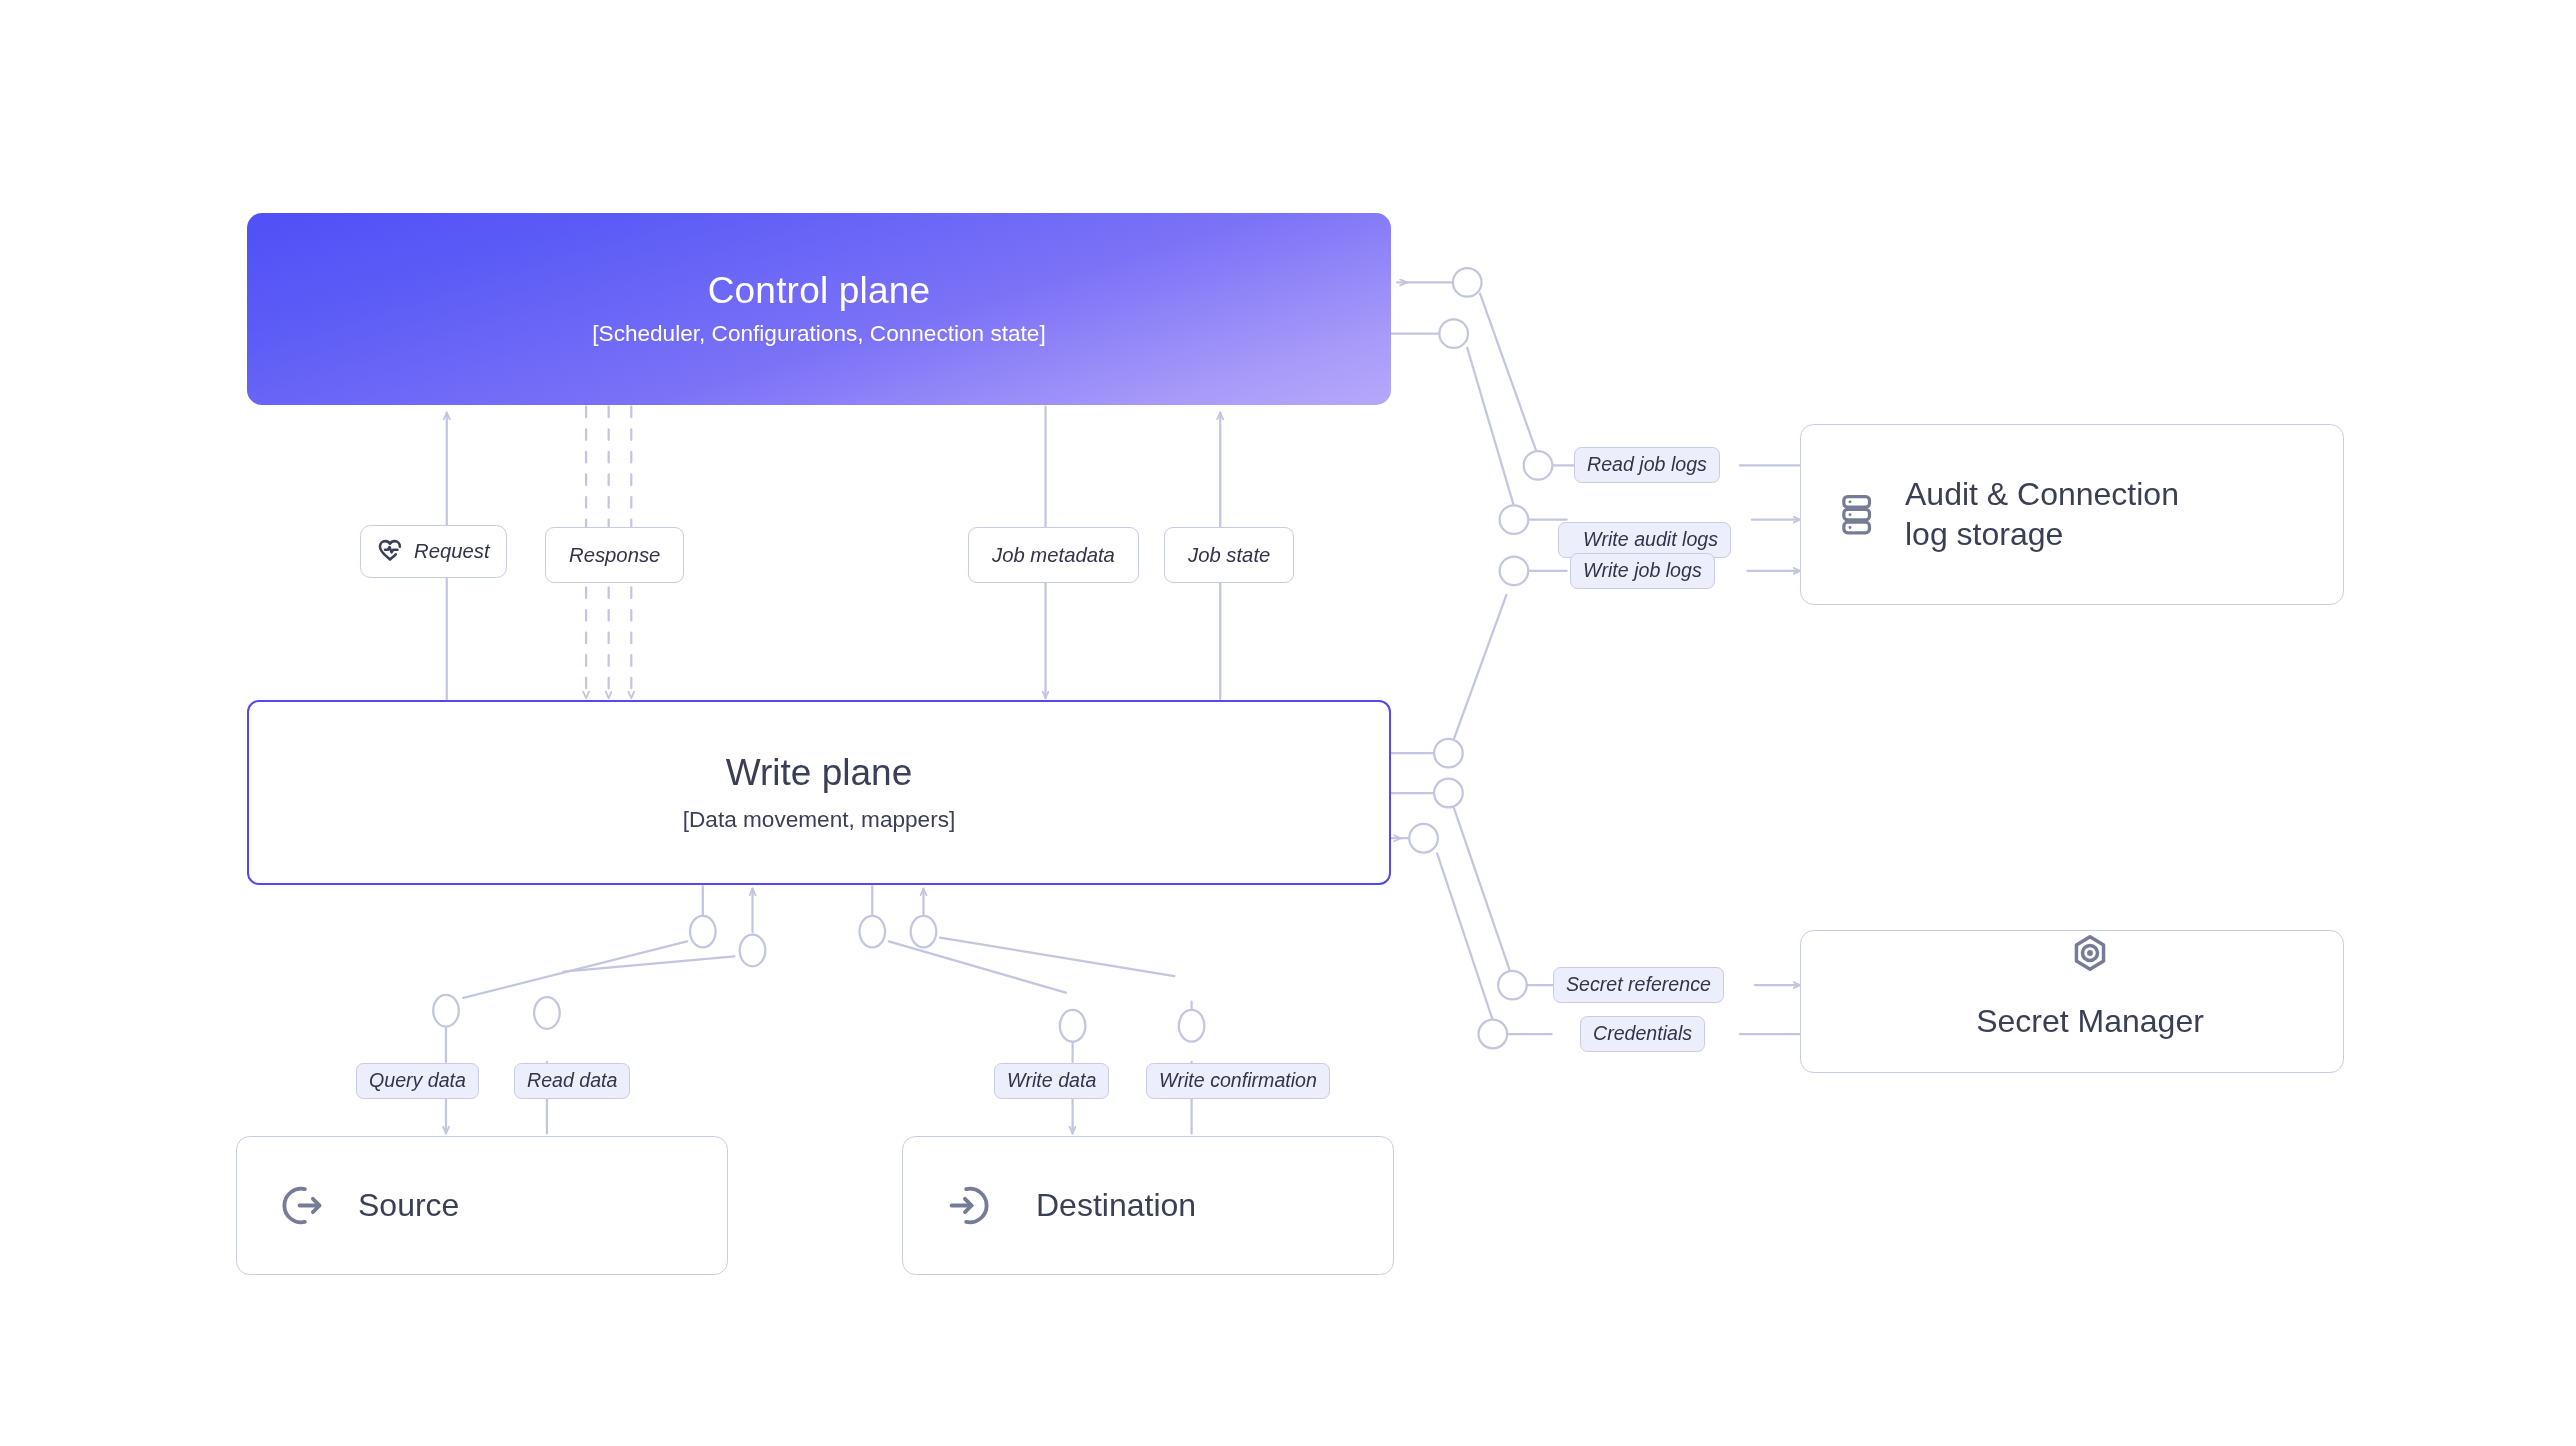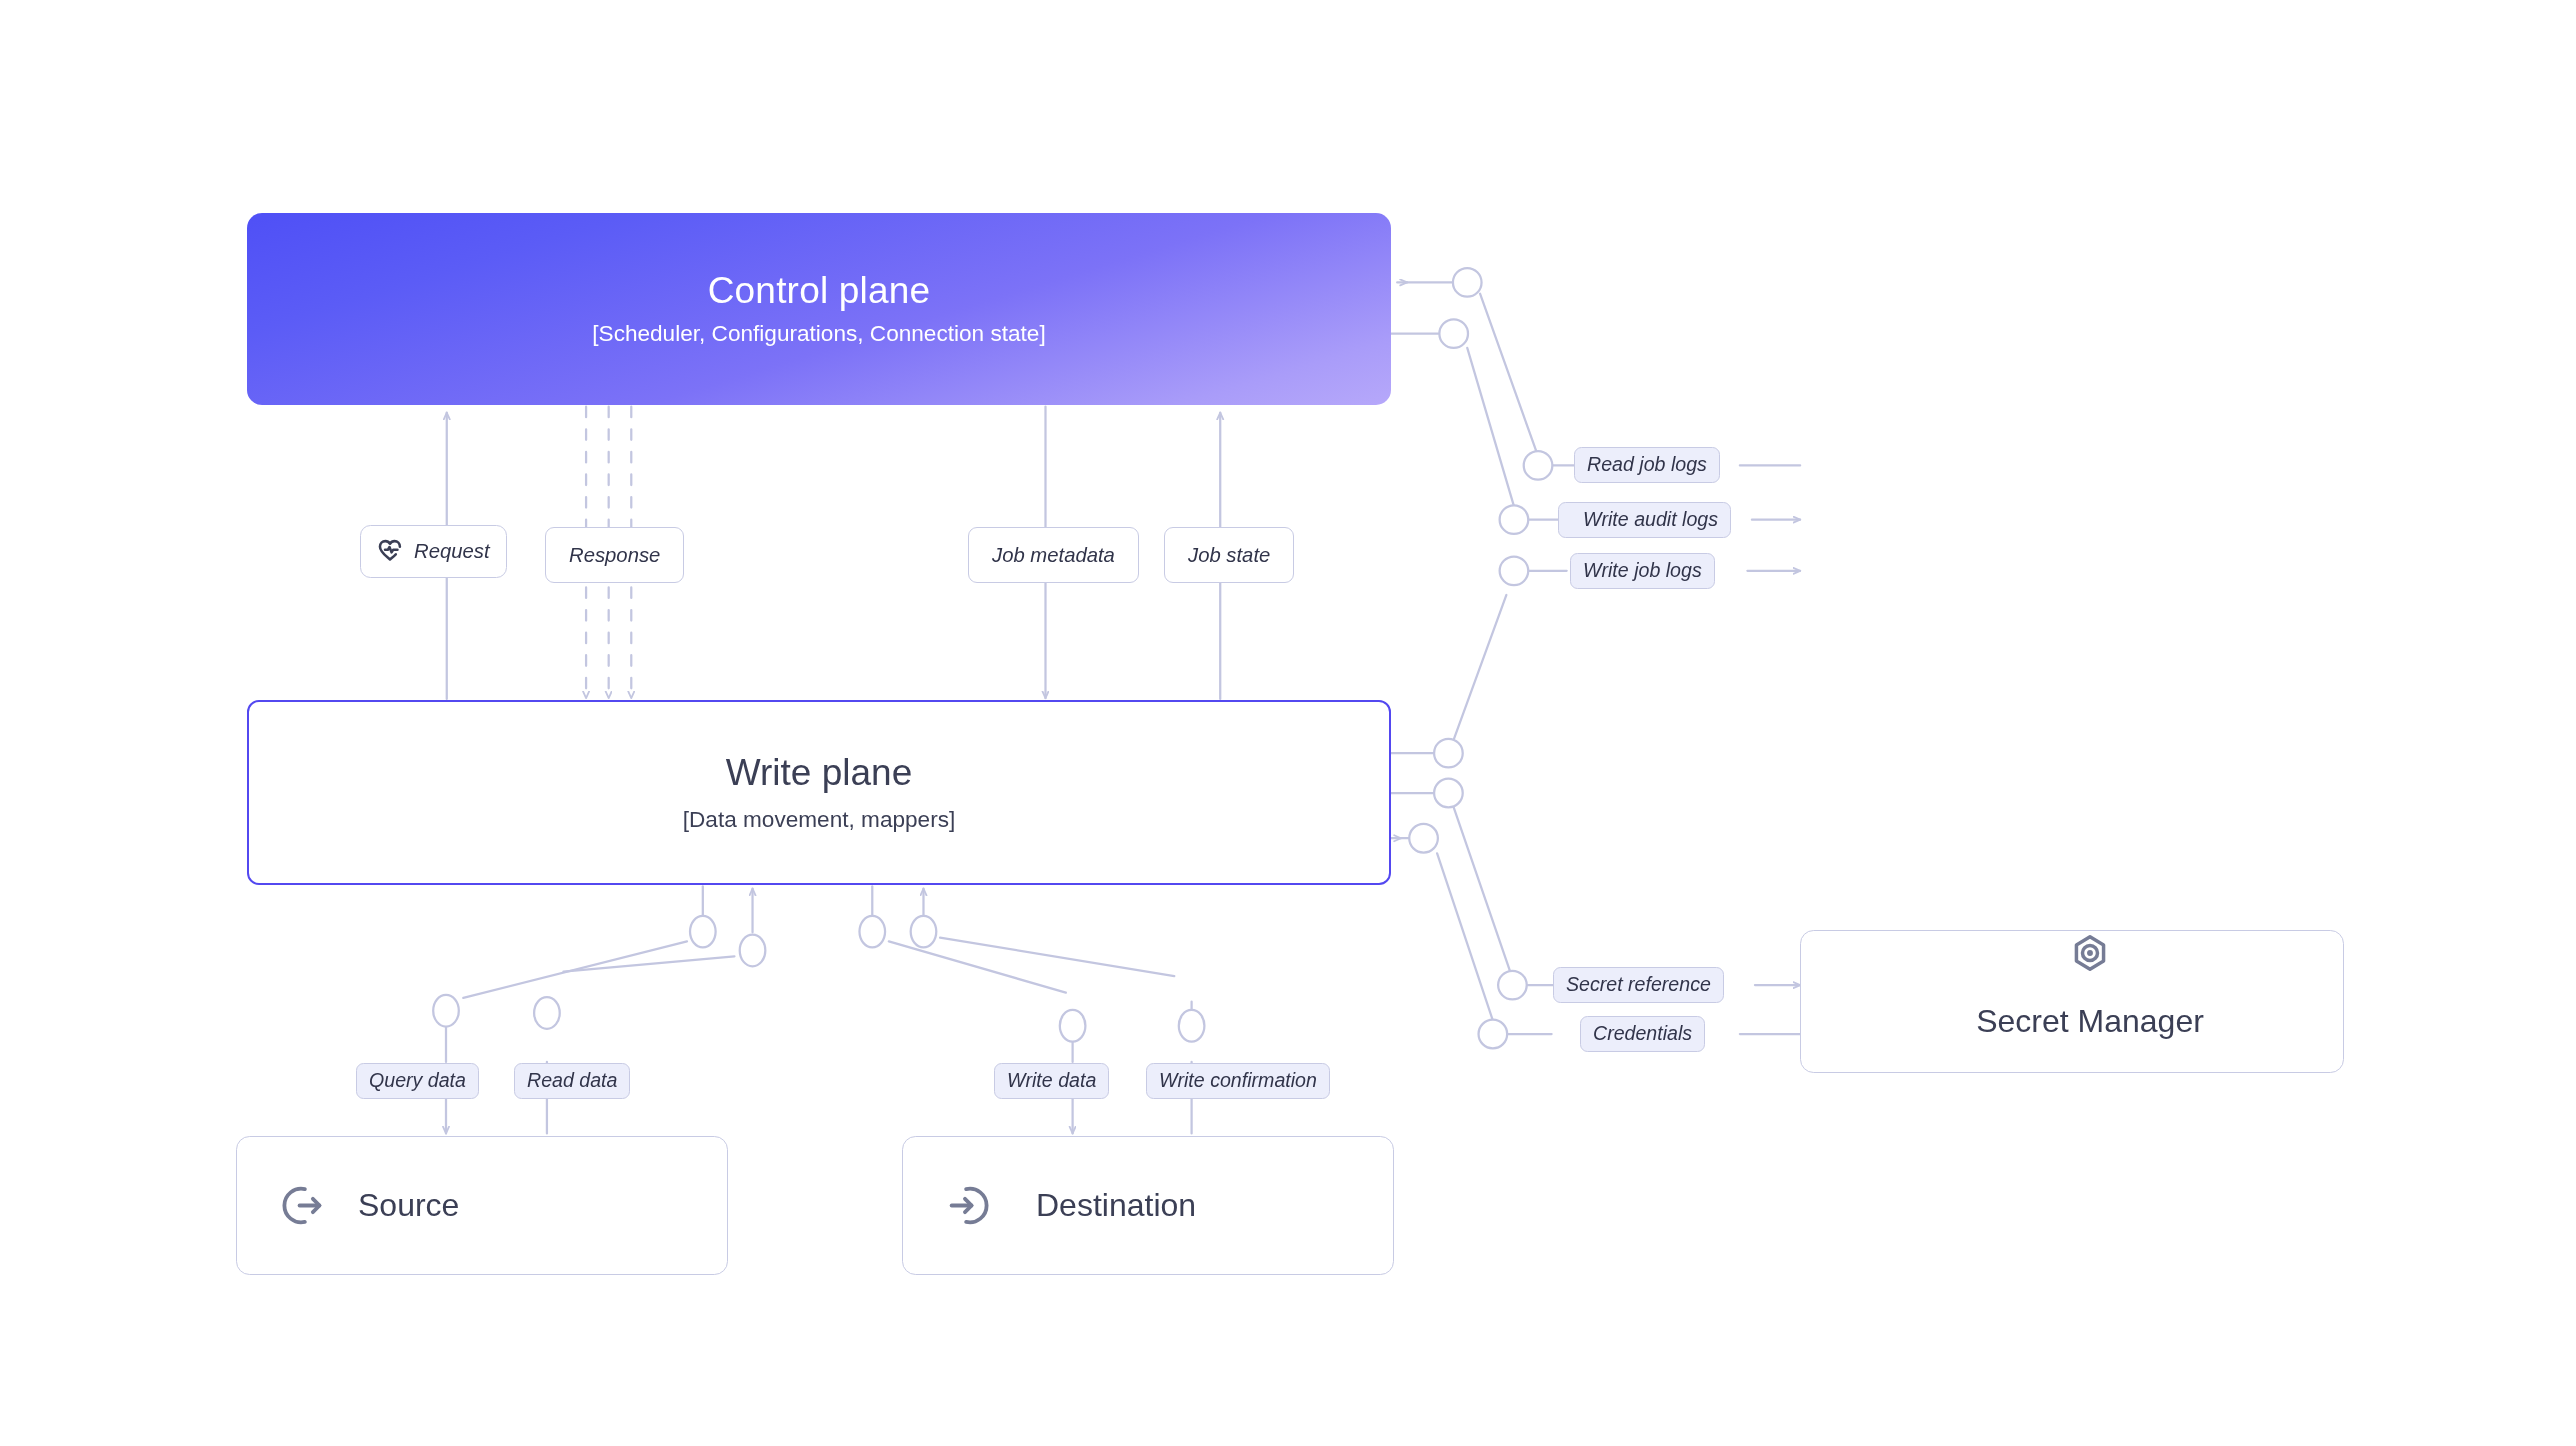--- a/index.html
+++ b/index.html
@@ -154,20 +154,36 @@
   <div class="box control-plane">
     <div class="cp-title">Control plane</div>
     <div class="cp-sub">[Scheduler, Configurations, Connection state]</div>
   </div>
 
   <div class="box data-plane">
     <div class="dp-title">Write plane</div>
     <div class="dp-sub">[Data movement, mappers]</div>
   </div>
 
+  <div class="box node-box audit-box">
+    <span class="icn">
+      <svg width="41" height="45" viewBox="0 0 24 26" fill="none" stroke="#767c95" stroke-width="1.9" stroke-linecap="round" stroke-linejoin="round">
+        <rect x="4" y="2.5" width="15" height="6.2" rx="2.2"></rect>
+        <rect x="4" y="10" width="15" height="6.2" rx="2.2"></rect>
+        <rect x="4" y="17.5" width="15" height="6.2" rx="2.2"></rect>
+        <circle cx="7.6" cy="5.6" r="0.85" fill="#767c95" stroke="none"></circle>
+        <circle cx="7.6" cy="13.1" r="0.85" fill="#767c95" stroke="none"></circle>
+        <circle cx="7.6" cy="20.6" r="0.85" fill="#767c95" stroke="none"></circle>
+      </svg>
+    </span>
+    <div class="node-title two-line">
+      <div>Audit &amp; Connection</div>
+      <div>log storage</div>
+    </div>
+  </div>
 
   <div class="box node-box secret-box">
     <span class="icn">
       <svg width="44" height="44" viewBox="0 0 24 24" fill="none" stroke="#767c95" stroke-width="1.9" stroke-linecap="round" stroke-linejoin="round">
         <path d="M12 3.2 L19.4 7.6 L19.4 16.4 L12 20.8 L4.6 16.4 L4.6 7.6 Z"></path>
         <circle cx="12" cy="12" r="4.1"></circle>
         <circle cx="12" cy="12" r="1.6" fill="#767c95" stroke="none"></circle>
       </svg>
     </span>
     <div class="node-title">Secret Manager</div>
@@ -216,21 +232,21 @@
   </div>
 
   <div class="lbl lbl-white" style="left:1164px;top:527px;">
     <span>Job state</span>
   </div>
 
   <div class="lbl lbl-lav" style="left:1574px;top:447px;">
     <span>Read job logs</span>
   </div>
 
-  <div class="lbl lbl-lav" style="left:1558px;top:502px;padding-left:24px;">
+  <div class="lbl lbl-lav" style="left:1558px;top:522px;padding-left:24px;">
     <span>Write audit logs</span>
   </div>
 
   <div class="lbl lbl-lav" style="left:1570px;top:553px;">
     <span>Write job logs</span>
   </div>
 
   <div class="lbl lbl-lav" style="left:1553px;top:967px;">
     <span>Secret reference</span>
   </div>

